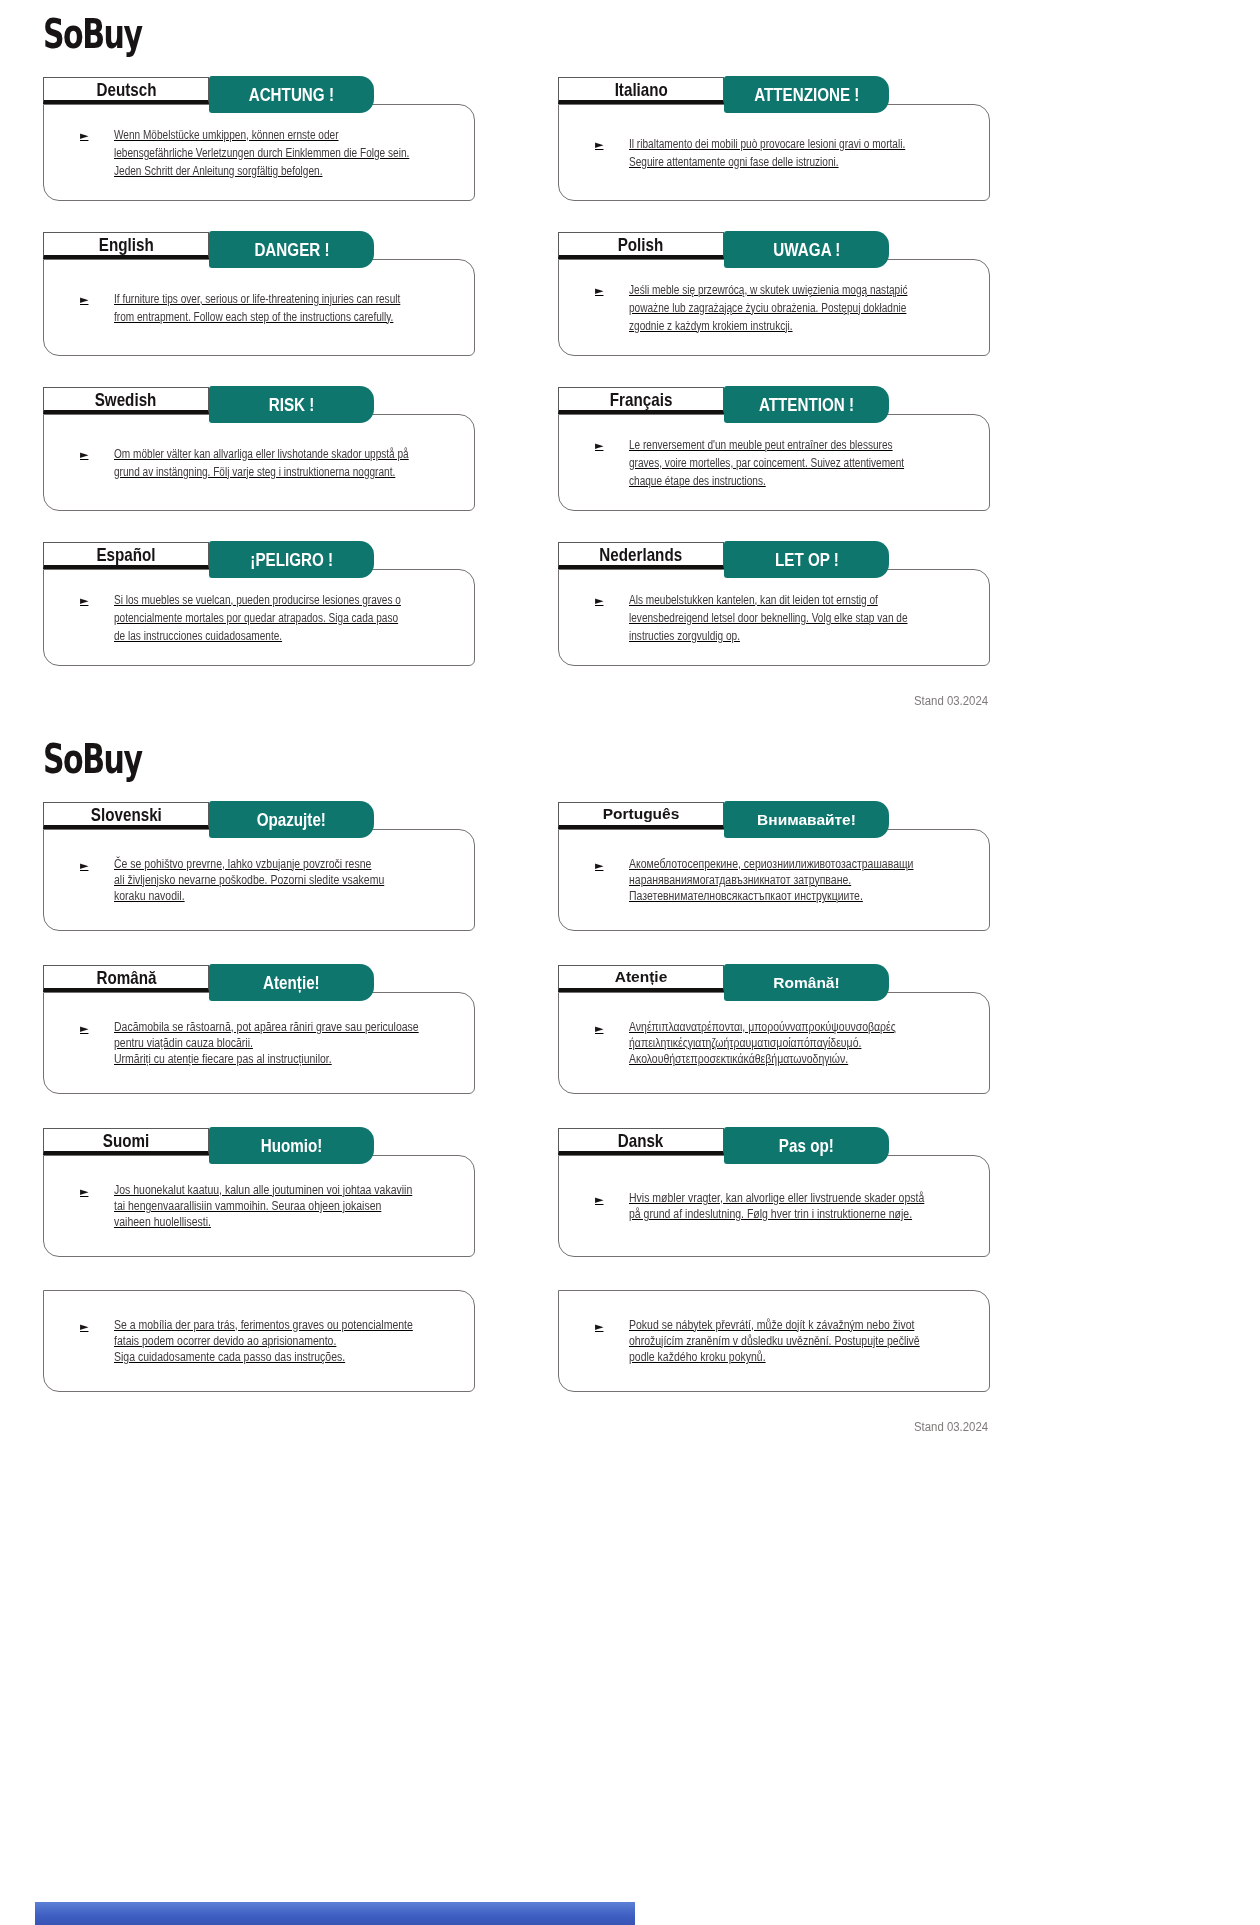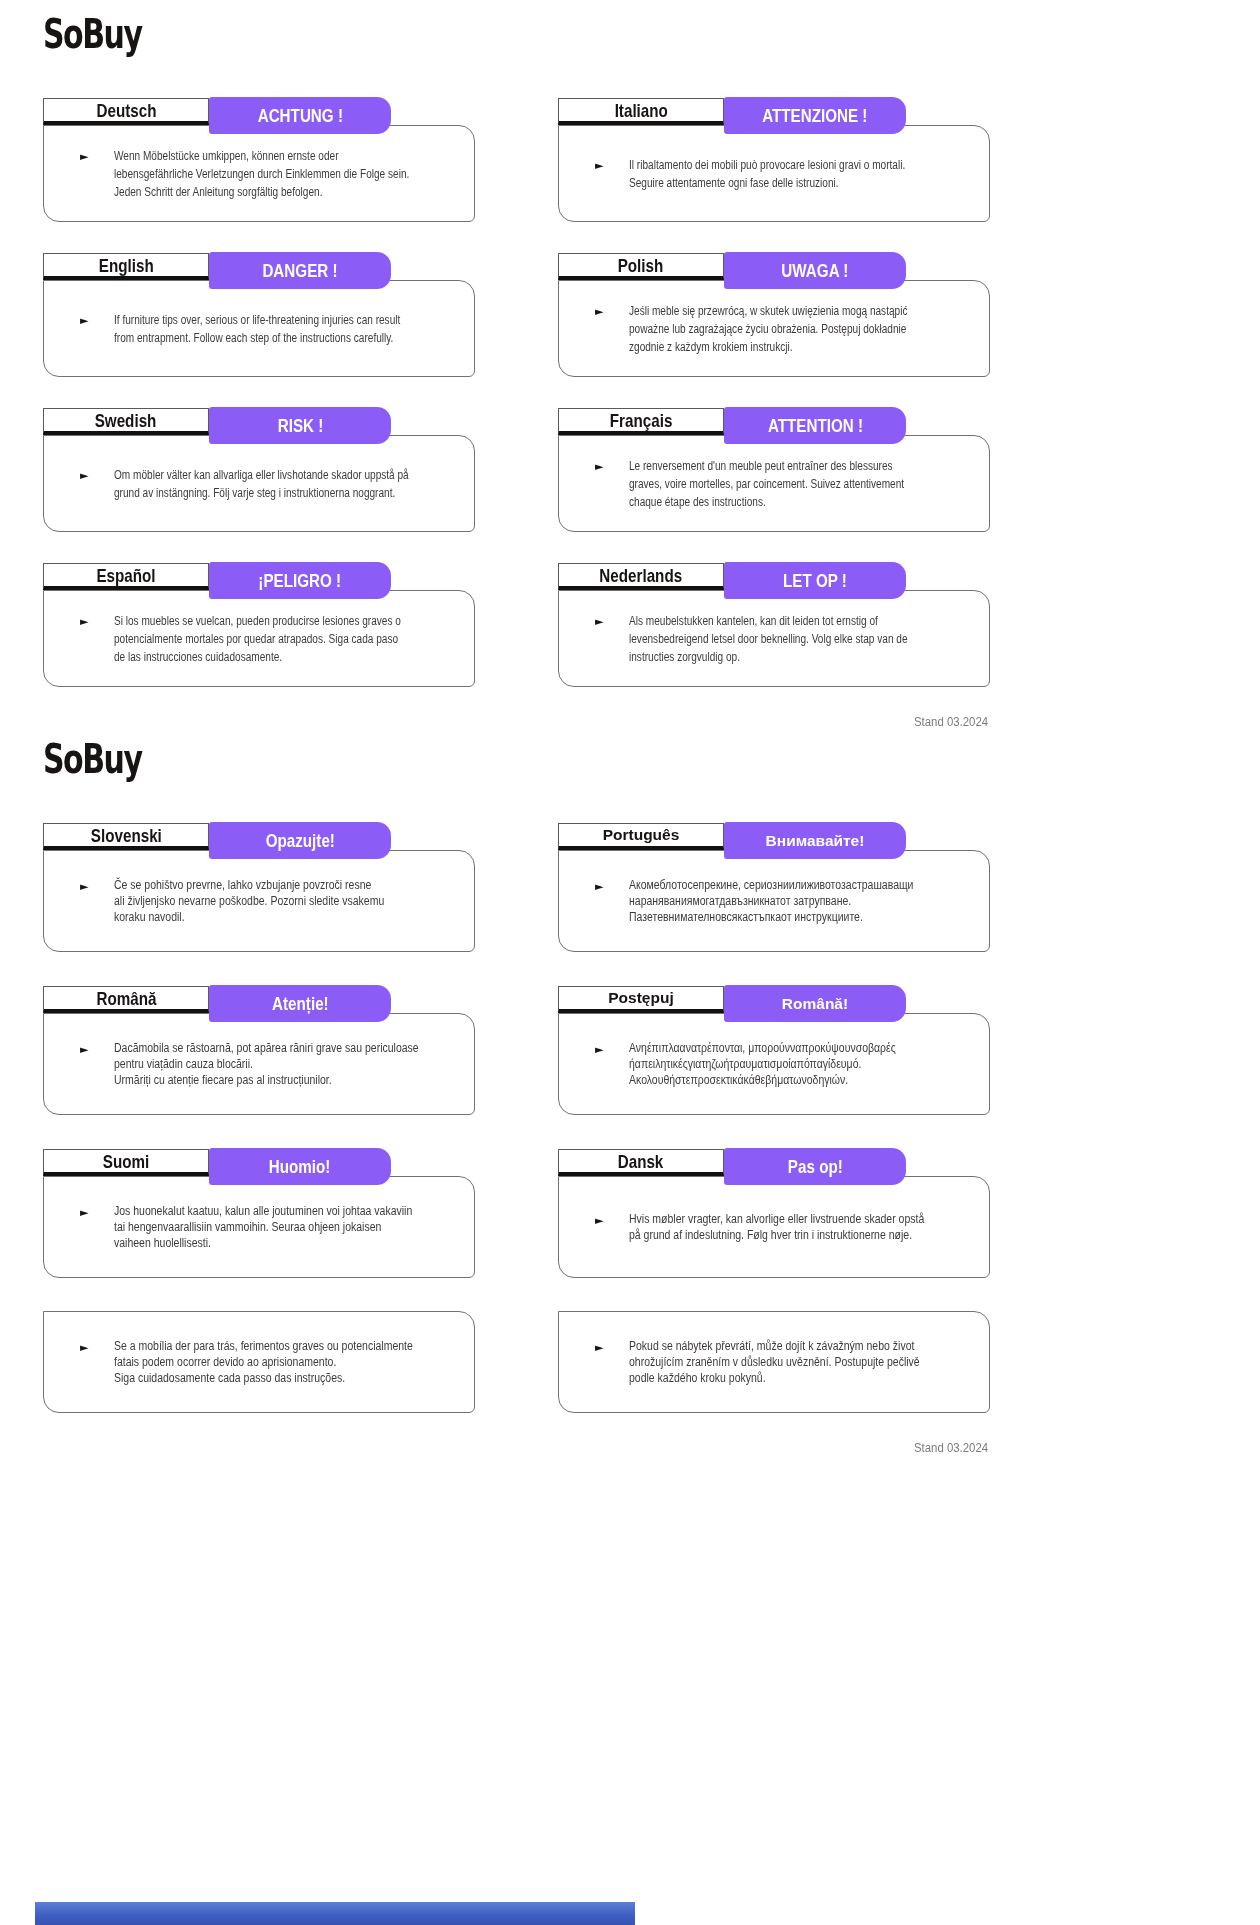--- a/index.html
+++ b/index.html
@@ -9,32 +9,32 @@
   }
   .page{position:absolute;left:43px;width:947px;}
   #page1{top:12px;}
   #page2{top:737px;}
 
   .logo{
     display:inline-block;font-weight:bold;font-size:40px;color:#171413;
     letter-spacing:-2px;transform:scaleX(0.75);transform-origin:left center;
     font-family:"DejaVu Sans",sans-serif;line-height:45px;height:45px;
   }
-  .grid{display:grid;grid-template-columns:432px 432px;column-gap:83px;row-gap:30px;margin-top:40px;}
+  .grid{display:grid;grid-template-columns:432px 432px;column-gap:83px;row-gap:30px;margin-top:19px;text-decoration:underline;}
   #page2 .grid{row-gap:33px;}
 
   .box{width:432px;}
   .tabrow{position:relative;height:28px;}
   .lang-tab{
     position:absolute;left:0;top:1px;width:166px;height:27px;background:#ffffff;
     border:1px solid #5a5a5a;border-bottom:4px solid #131010;box-sizing:border-box;
     display:flex;align-items:center;justify-content:center;z-index:2;
   }
   .warn-tab{
-    position:absolute;left:166px;top:0;width:182px;height:37px;background:#8b5cf6;
+    position:absolute;left:166px;top:0;width:165px;height:37px;background:#0f766e;
     border-radius:3px 14px 14px 3px;display:flex;align-items:center;justify-content:center;z-index:4;
   }
   .cond{
     display:inline-block;font-weight:bold;font-size:19px;color:#171413;white-space:nowrap;
     transform:scaleX(0.8);transform-origin:center;line-height:1;
     font-family:"Liberation Sans",sans-serif;
   }
   .warn-tab .cond{color:#ffffff;}
   .cond.plain{transform:scaleX(1);font-size:15.5px;}
 
@@ -280,21 +280,21 @@
         <p class="box-text">Dacămobila se răstoarnă, pot apărea răniri grave sau periculoase
 pentru viațădin cauza blocării.
 Urmăriți cu atenție fiecare pas al instrucțiunilor.</p>
       </div>
     </div>
   </div>
 
   <div class="box">
     <div class="tabrow">
       <div class="lang-tab">
-        <span class="cond plain">Postępuj</span>
+        <span class="cond plain">Atenție</span>
       </div>
       <div class="warn-tab">
         <span class="cond plain">Română!</span>
       </div>
     </div>
     <div class="body">
       <div class="inner">
         <span class="bullet">►</span>
         <p class="box-text">Ανηέπιπλαανατρέπονται, μπορούνναπροκύψουνσοβαρές
 ήαπειλητικέςγιατηζωήτραυματισμοίαπόπαγίδευμό.

